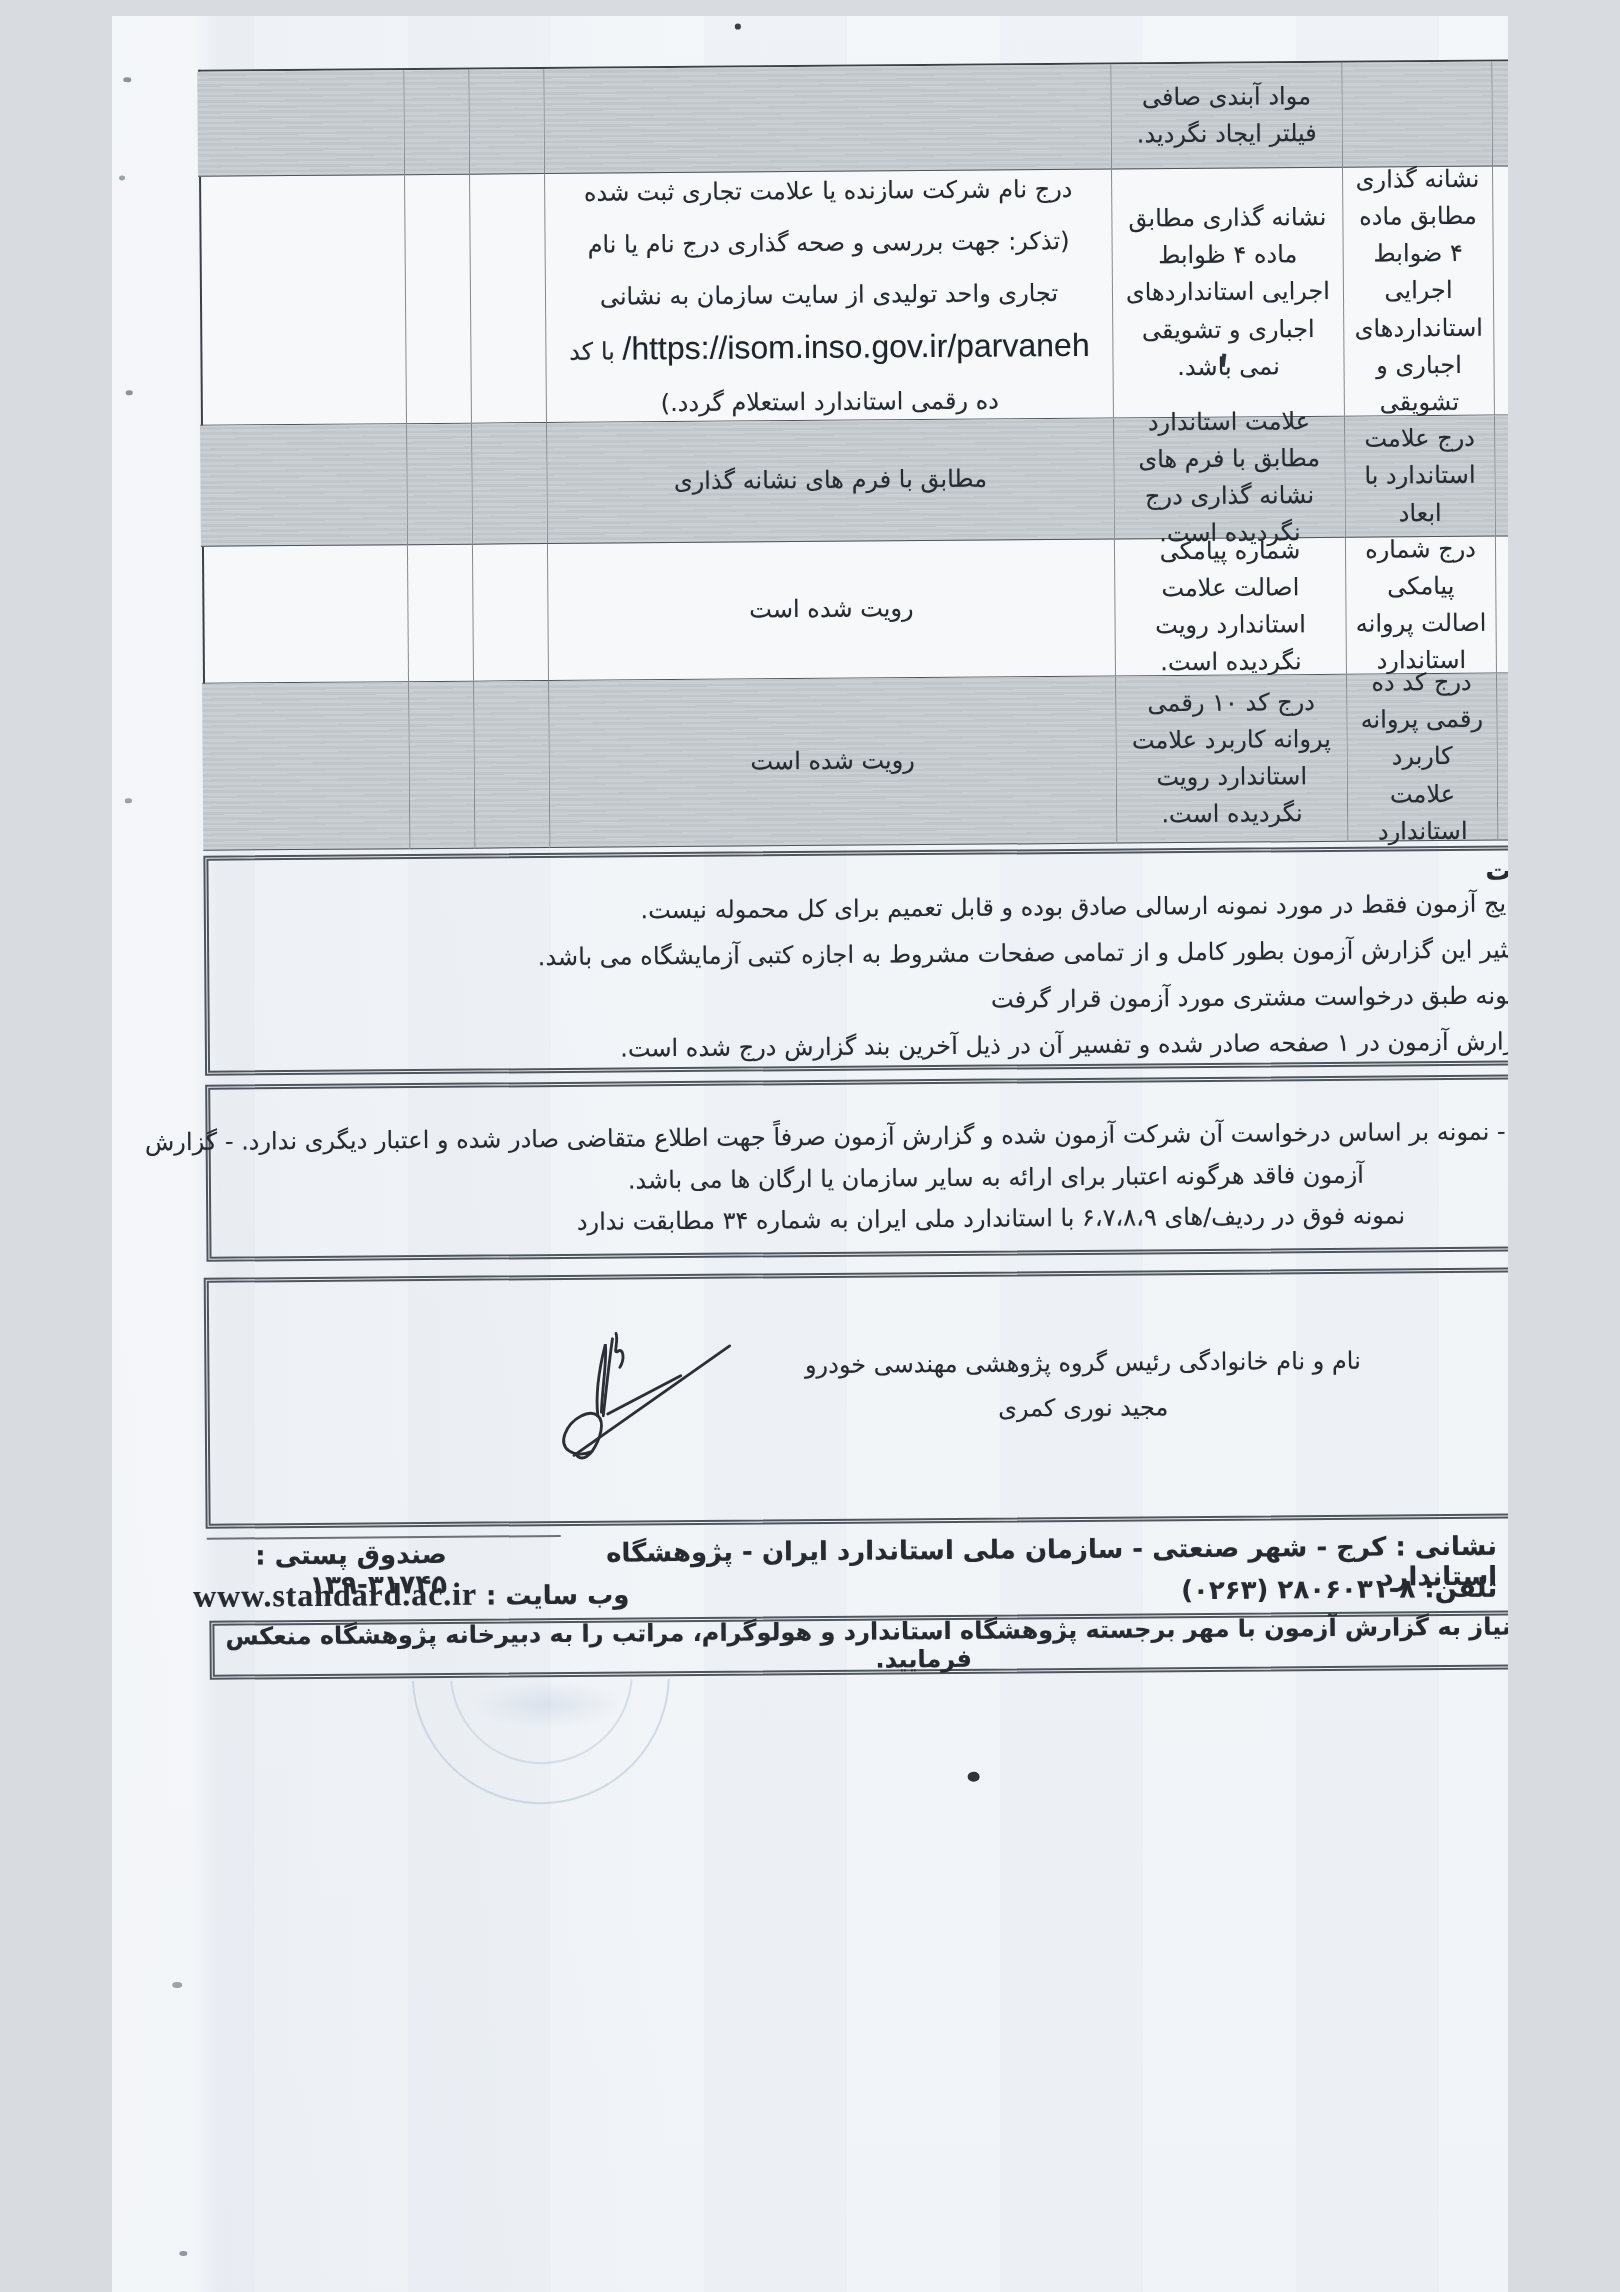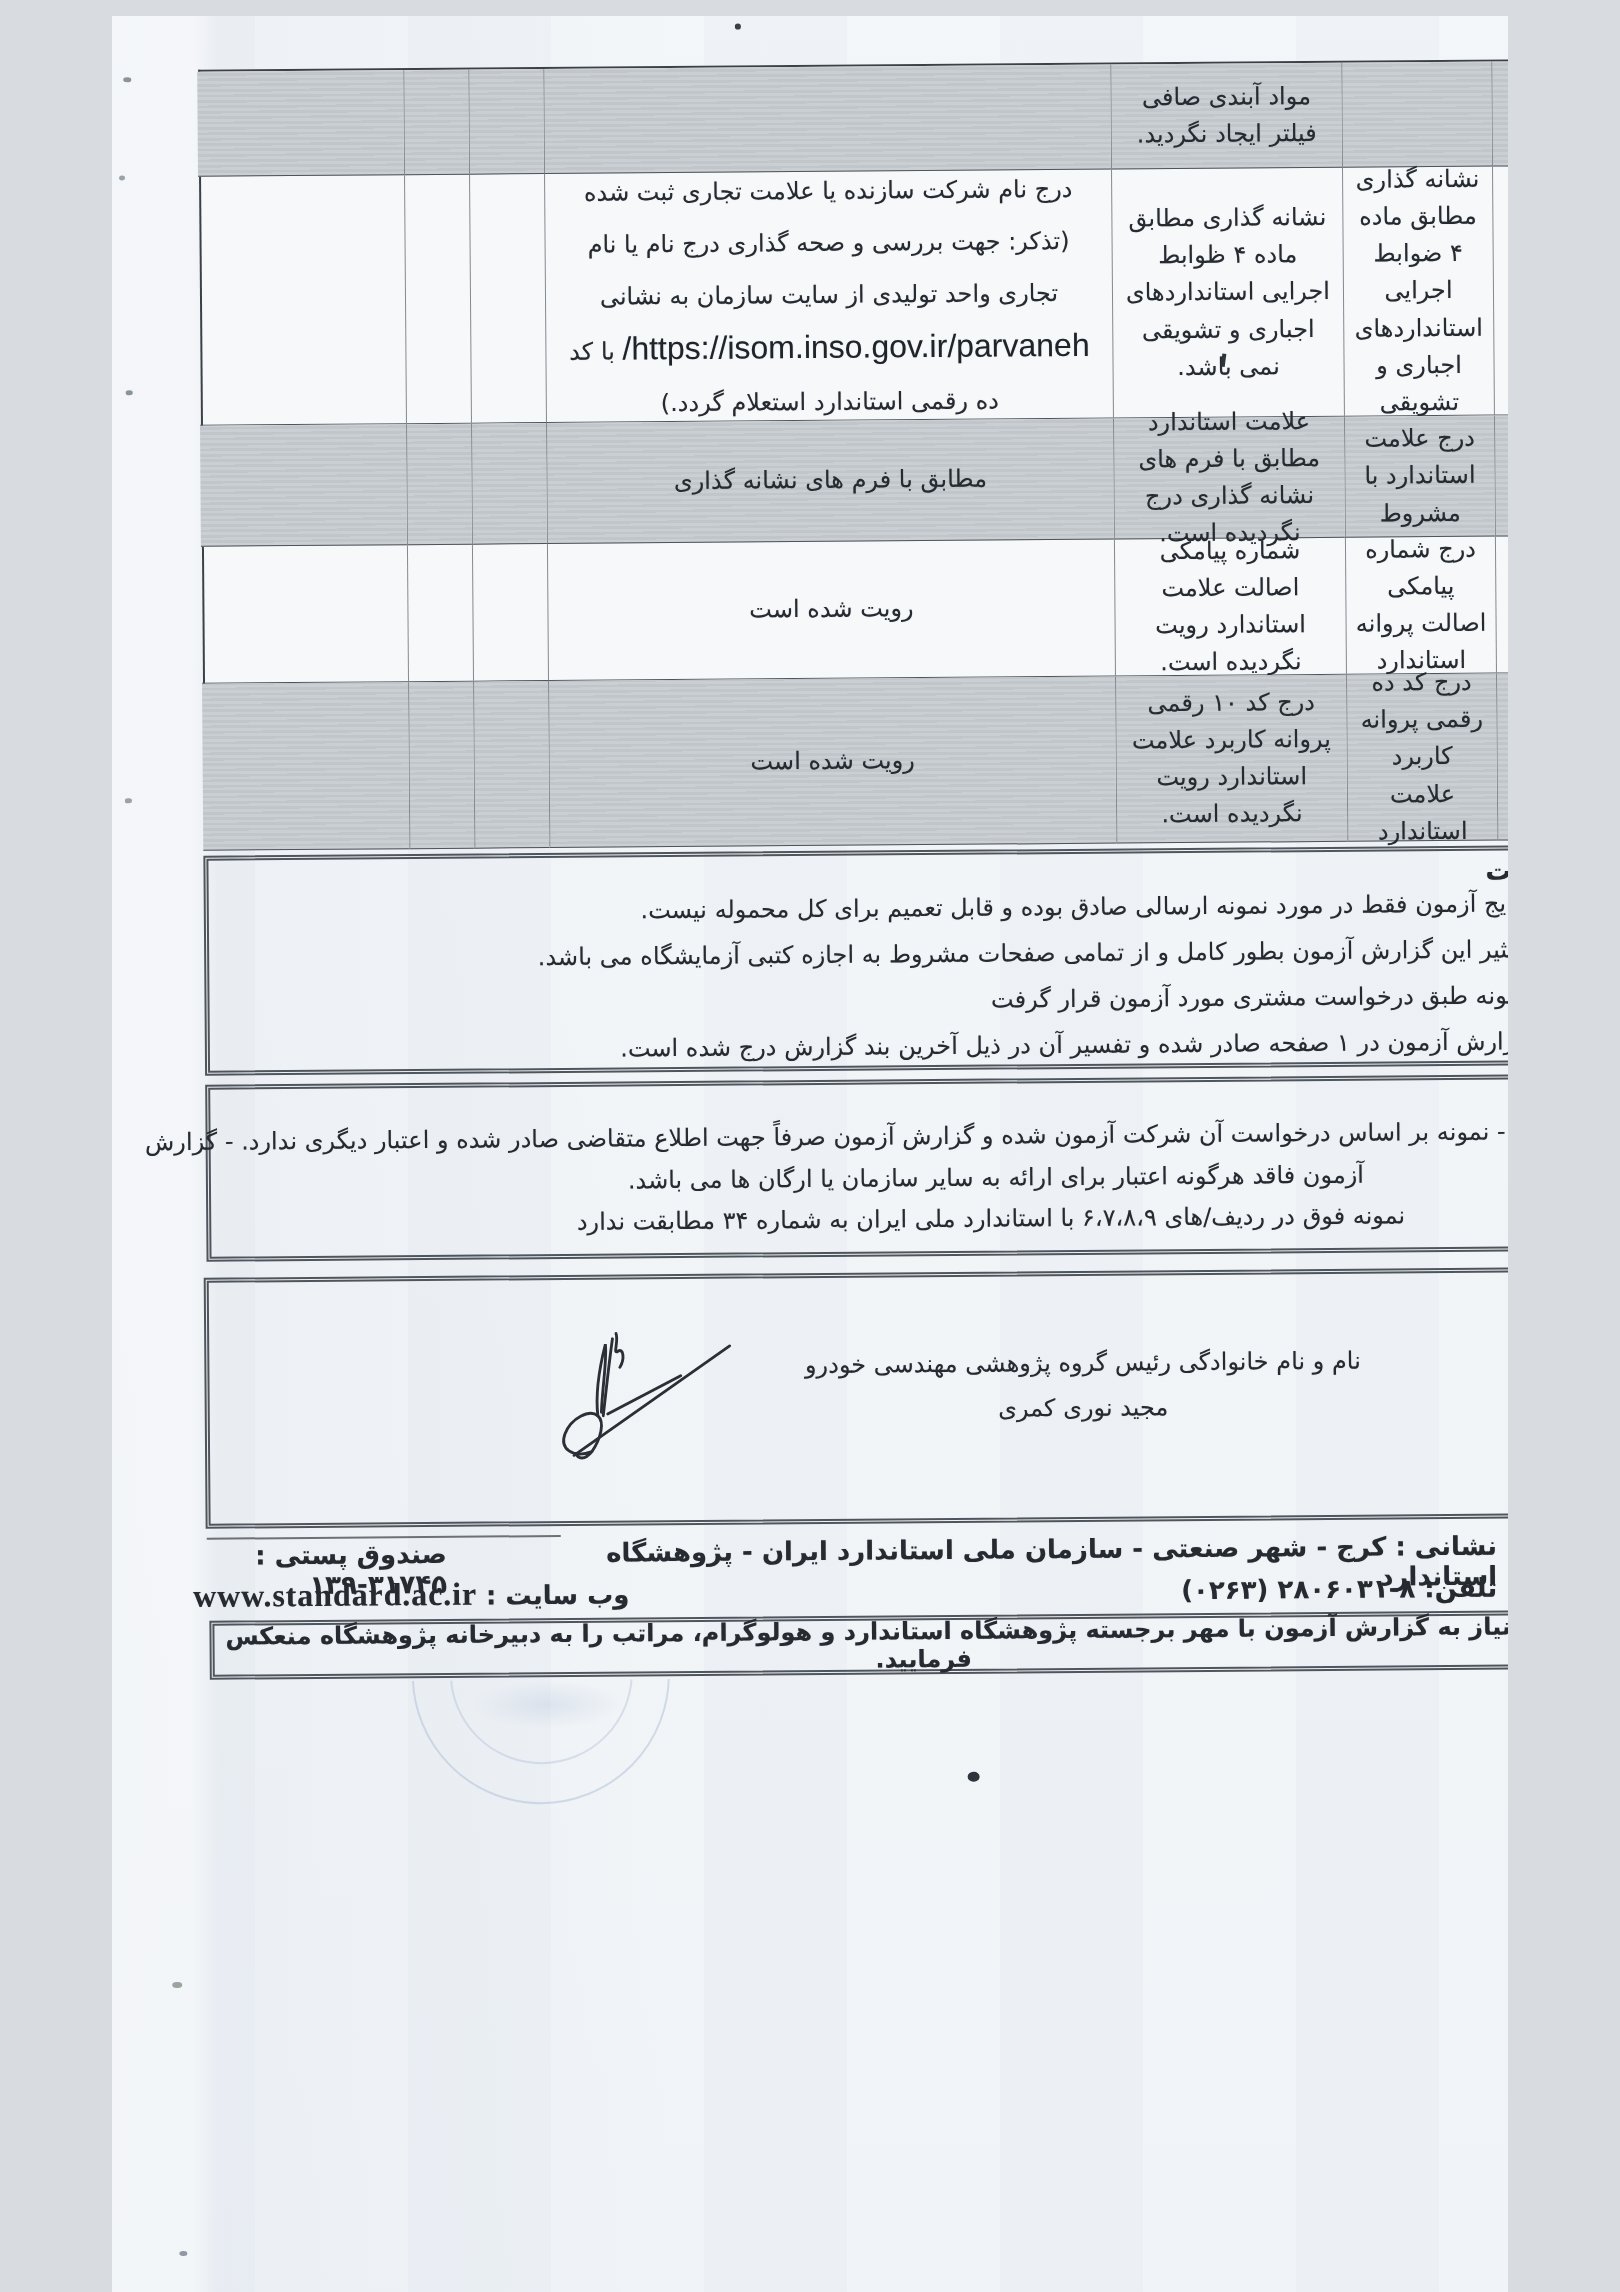--- a/index.html
+++ b/index.html
@@ -143,21 +143,21 @@
       <div class="cell"></div>
       <div class="cell"></div>
 
       <div class="cell gray">
           <span>2-۷</span>
         </div>
       <div class="cell gray">
           <span>۷</span>
         </div>
       <div class="cell gray">
-          <span>درج علامت استاندارد با مشروط</span>
+          <span>درج علامت استاندارد با ابعاد</span>
         </div>
       <div class="cell gray">
           <span>علامت استاندارد مطابق با فرم های نشانه گذاری درج نگردیده است.</span>
         </div>
       <div class="cell gray">
           <span>مطابق با فرم های نشانه گذاری</span>
         </div>
       <div class="cell gray"></div>
       <div class="cell gray"></div>
       <div class="cell gray"></div>

